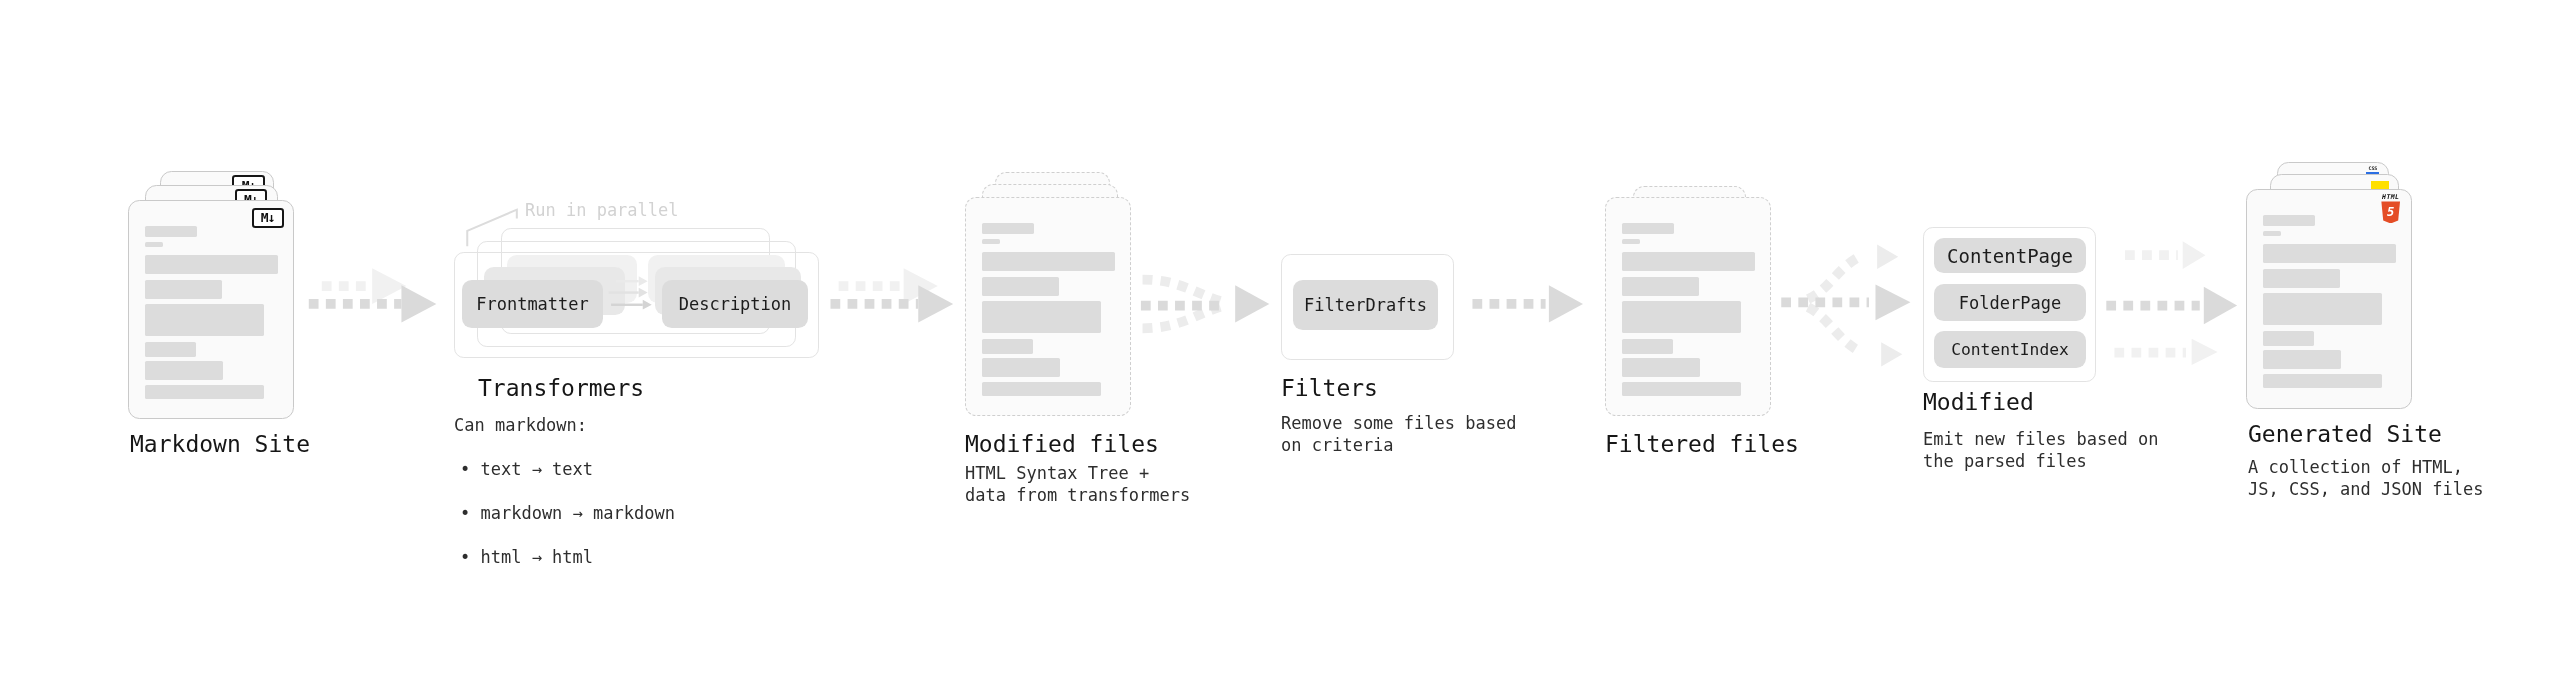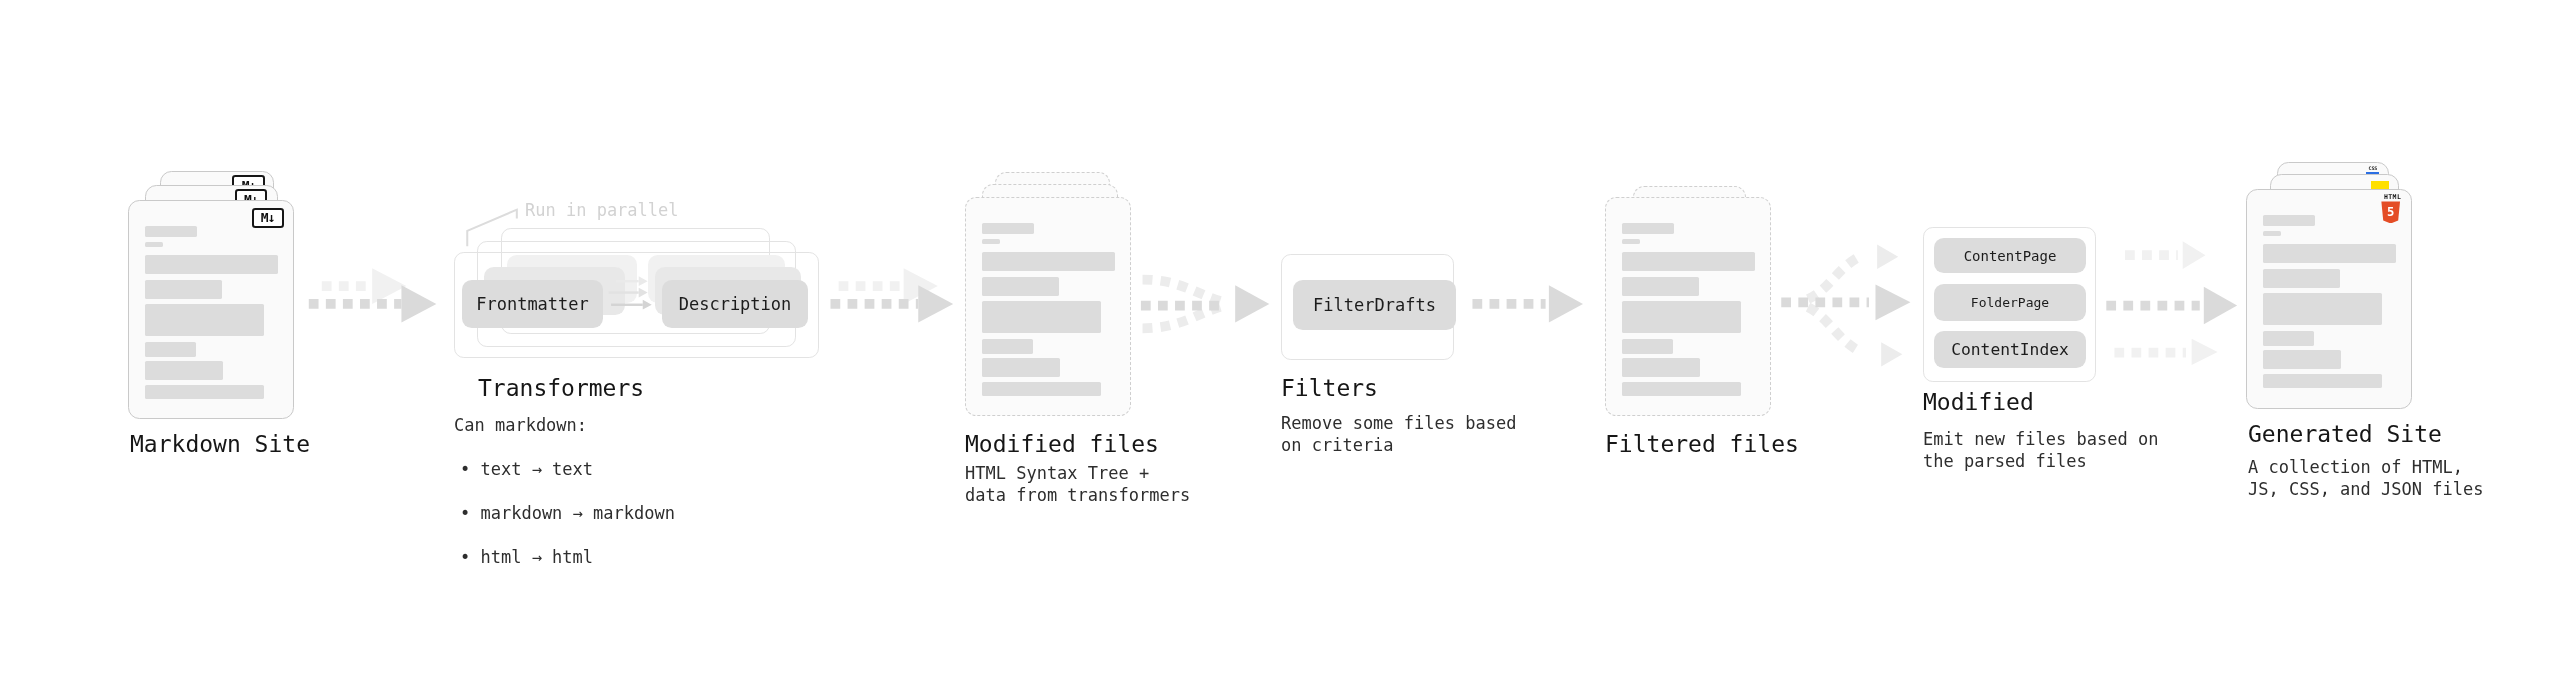--- a/index.html
+++ b/index.html
@@ -15,21 +15,21 @@
   .b3{top:54px;width:133px;height:18.7px;}
   .b4{top:79px;width:77px;height:18.7px;}
   .b5{top:103px;width:119px;height:32px;}
   .b6{top:141px;width:51px;height:14.6px;}
   .b7{top:160px;width:78px;height:18.7px;}
   .b8{top:184px;width:119px;height:14px;}
   
   .md-badge{position:absolute;box-sizing:border-box;width:32.5px;height:20.3px;border:2px solid #161616;border-radius:3.3px;
             background:#fff;display:flex;align-items:center;justify-content:center;
             font-weight:bold;font-size:13px;letter-spacing:-0.8px;color:#111;}
-  .html5-badge{position:absolute;top:4.1px;right:9.8px;width:21px;text-align:right;}
+  .html5-badge{position:absolute;top:4.1px;right:9.8px;width:21px;text-align:center;font-style:italic;}
   .html5-word{font-size:6.5px;font-weight:bold;letter-spacing:0.4px;color:#111;line-height:6.5px;}
   .html5-shield{width:18.7px;height:22px;margin:0.8px auto 0;background:#e44d26;
                 clip-path:polygon(0 0,100% 0,90% 87%,50% 100%,10% 87%);
                 display:flex;align-items:center;justify-content:center;}
   .html5-five{color:#fff;font-size:12.2px;font-weight:bold;}
   .js-badge{position:absolute;top:5.7px;right:9px;width:18px;height:8.1px;background:#ffe001;}
   .css-badge{position:absolute;top:3.3px;right:8.1px;width:14px;text-align:center;}
   .css-word{font-size:4.9px;font-weight:bold;color:#111;line-height:4.9px;}
   .css-bar{width:13px;height:2.4px;background:#2b6fe3;margin:0.8px auto 0;}
   
@@ -112,21 +112,21 @@
           <div class="bar b8"></div>
       </div>
     </div>
     <div class="node-label" style="left:965px;top:431px;">Modified files</div>
     <div class="node-desc" style="left:965px;top:462px;">HTML Syntax Tree +
 data from transformers</div>
   </div>
 
   <div>
     <div class="outline" style="left:1281px;top:254px;width:173px;height:106px;"></div>
-    <div class="chip" style="left:1293px;top:280px;width:163px;height:50px;text-align:center;">FilterDrafts</div>
+    <div class="chip" style="left:1293px;top:280px;width:145px;height:50px;text-align:center;">FilterDrafts</div>
     <div class="node-label" style="left:1281px;top:375px;">Filters</div>
     <div class="node-desc" style="left:1281px;top:412px;">Remove some files based
 on criteria</div>
   </div>
 
   <div>
     <div class="dsheet" style="left:1633px;top:186px;width:113px;height:219px;"></div>
     <div class="dsheet" style="left:1605px;top:197px;width:166px;height:219px;">
       <div class="bars">
         <div class="bar b1"></div>
@@ -137,22 +137,22 @@
           <div class="bar b6"></div>
           <div class="bar b7"></div>
           <div class="bar b8"></div>
       </div>
     </div>
     <div class="node-label" style="left:1605px;top:431px;">Filtered files</div>
   </div>
 
   <div>
     <div class="outline" style="left:1923px;top:227px;width:173px;height:155px;"></div>
-    <div class="chip" style="left:1934px;top:238px;width:152px;height:35px;font-size:14px;">ContentPage</div>
-    <div class="chip" style="left:1934px;top:284px;width:152px;height:37px;font-size:13px;">FolderPage</div>
+    <div class="chip" style="left:1934px;top:238px;width:152px;height:35px;font-size:19px;">ContentPage</div>
+    <div class="chip" style="left:1934px;top:284px;width:152px;height:37px;font-size:17px;">FolderPage</div>
     <div class="chip" style="left:1934px;top:331px;width:152px;height:37px;font-size:16.3px;">ContentIndex</div>
     <div class="node-label" style="left:1923px;top:389px;">Modified</div>
     <div class="node-desc" style="left:1923px;top:428px;">Emit new files based on
 the parsed files</div>
   </div>
 
   <div>
     <div class="sheet" style="left:2277px;top:162px;width:112px;height:219px;">
       <div class="css-badge">
         <div class="css-word">CSS</div>

